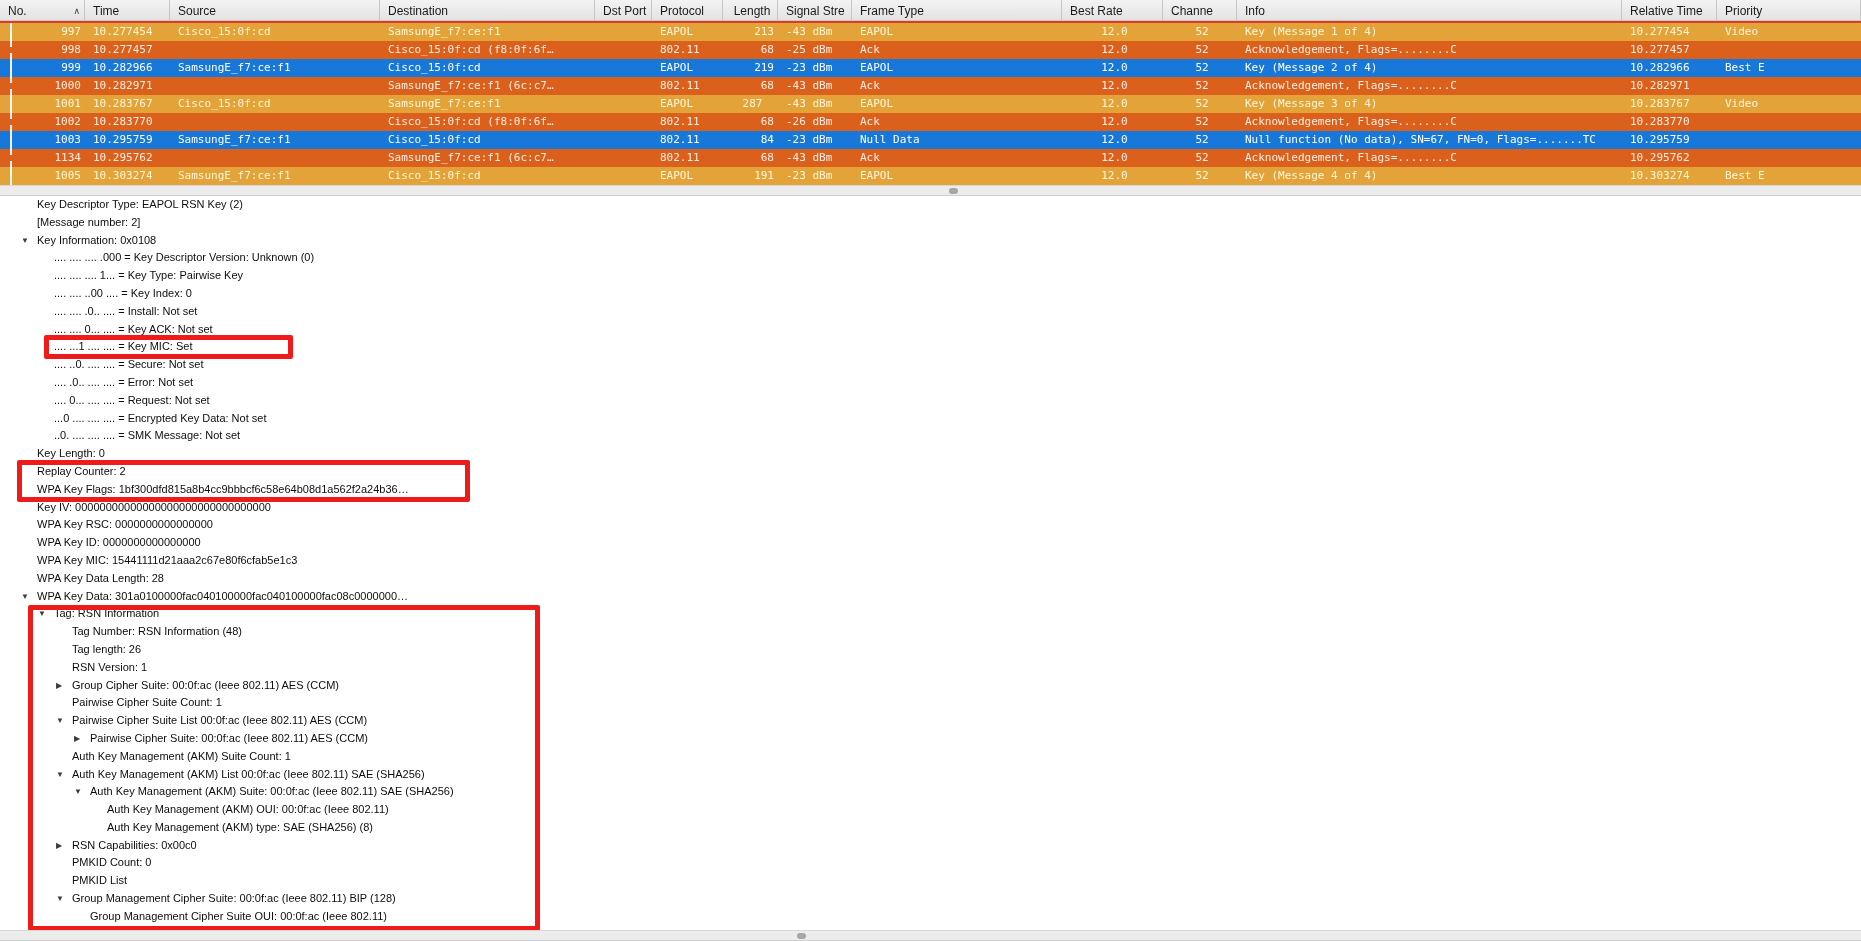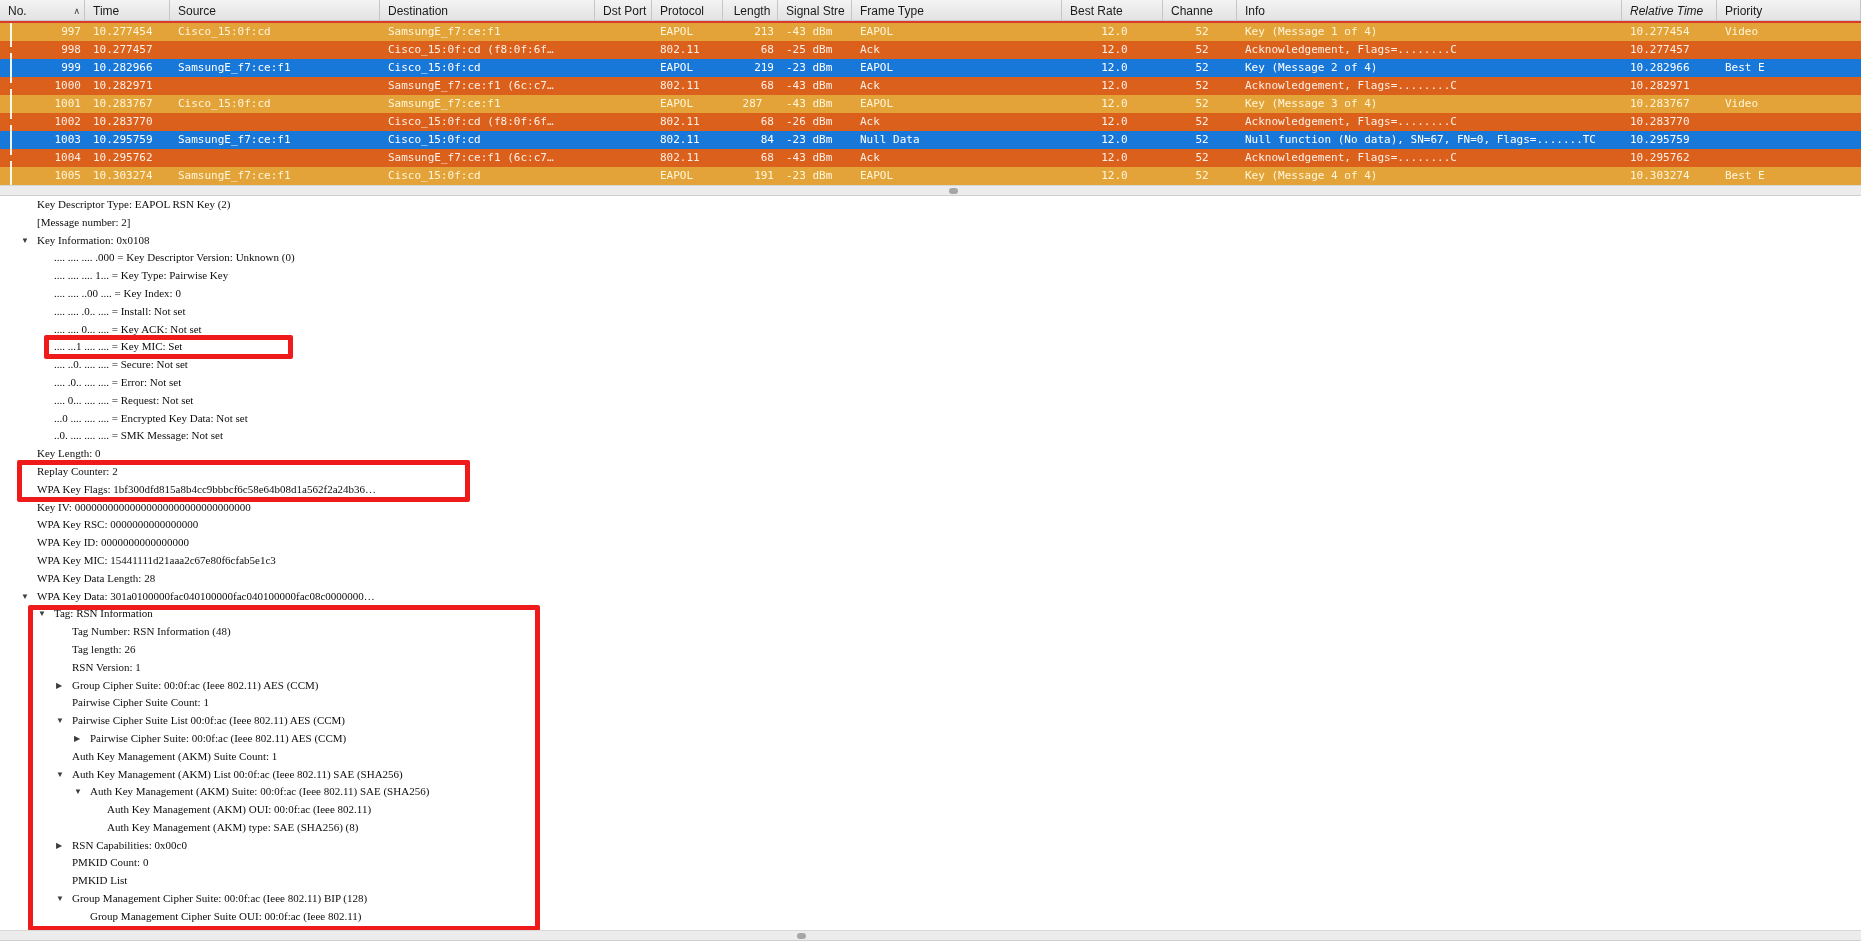--- a/index.html
+++ b/index.html
@@ -32,21 +32,21 @@
            border-top:1px solid #d8d8d8; border-bottom:1px solid #cfcfcf; z-index:20; }
   #strip-mid { top:185px; }
   #strip-bottom { top:930px; }
   .thumb { position:absolute; top:2px; width:9px; height:6px; border-radius:3px; background:#a6a6a6; }
   #thumb-mid { left:949px; }
   #thumb-bottom { left:797px; }
 
   
   #detail { position:absolute; top:196px; left:0; width:1861px; height:734px;
             background:#ffffff; overflow:hidden; }
-  .dline { height:17.8px; line-height:17.8px; font-family:Liberation Serif, serif;
+  .dline { height:17.8px; line-height:17.8px; font-family:Liberation Sans, sans-serif;
            font-size:11px; color:#0d0d0d; white-space:pre; }
   .tri { display:inline-block; width:16px; margin-left:-16px; font-size:8px;
          color:#3c3c3c; vertical-align:1px; }
 
   
   .redbox { position:absolute; border:5px solid var(--annotation-red); border-radius:2px;
             z-index:10; pointer-events:none; background:transparent; }
   #box-key-mic { left:44px;  top:335px; width:249px; height:24px; }
   #box-replay  { left:17px;  top:460px; width:453px; height:42px; }
   #box-rsn     { left:28px;  top:605px; width:512px; height:326px; }
@@ -86,21 +86,21 @@
       </div>
       <div class="hcell" style="width: 101px;">
         <span>Best Rate</span>
       </div>
       <div class="hcell" style="width: 74px;">
         <span>Channe</span>
       </div>
       <div class="hcell" style="width: 385px;">
         <span>Info</span>
       </div>
-      <div class="hcell" style="width: 95px; font-style: italic;">
+      <div class="hcell" style="width: 95px;">
         <span>Relative Time</span>
       </div>
       <div class="hcell" style="width: 144px;">
         <span>Priority</span>
       </div>
     </div>
   <div id="redline"></div>
   <div id="prows">
       <div class="prow c-gold">
         <div class="cell" style="width: 85px; text-align: right;">997</div>
@@ -215,21 +215,21 @@
         <div class="cell" style="width: 74px;">-23 dBm</div>
         <div class="cell" style="width: 210px;">Null Data</div>
         <div class="cell" style="width: 101px; text-align: center;">12.0</div>
         <div class="cell" style="width: 74px; text-align: center;">52</div>
         <div class="cell" style="width: 385px;">Null function (No data), SN=67, FN=0, Flags=.......TC</div>
         <div class="cell" style="width: 95px;">10.295759</div>
         <div class="cell" style="width: 144px;"></div>
         <div class="marker m-solid"></div>
       </div>
       <div class="prow c-orange">
-        <div class="cell" style="width: 85px; text-align: right;">1004</div>
+        <div class="cell" style="width: 85px; text-align: right;">1134</div>
         <div class="cell" style="width: 85px;">10.295762</div>
         <div class="cell" style="width: 210px;"></div>
         <div class="cell" style="width: 215px;">SamsungE_f7:ce:f1 (6c:c7…</div>
         <div class="cell" style="width: 57px;"></div>
         <div class="cell" style="width: 71px;">802.11</div>
         <div class="cell" style="width: 55px; text-align: right;">68</div>
         <div class="cell" style="width: 74px;">-43 dBm</div>
         <div class="cell" style="width: 210px;">Ack</div>
         <div class="cell" style="width: 101px; text-align: center;">12.0</div>
         <div class="cell" style="width: 74px; text-align: center;">52</div>

